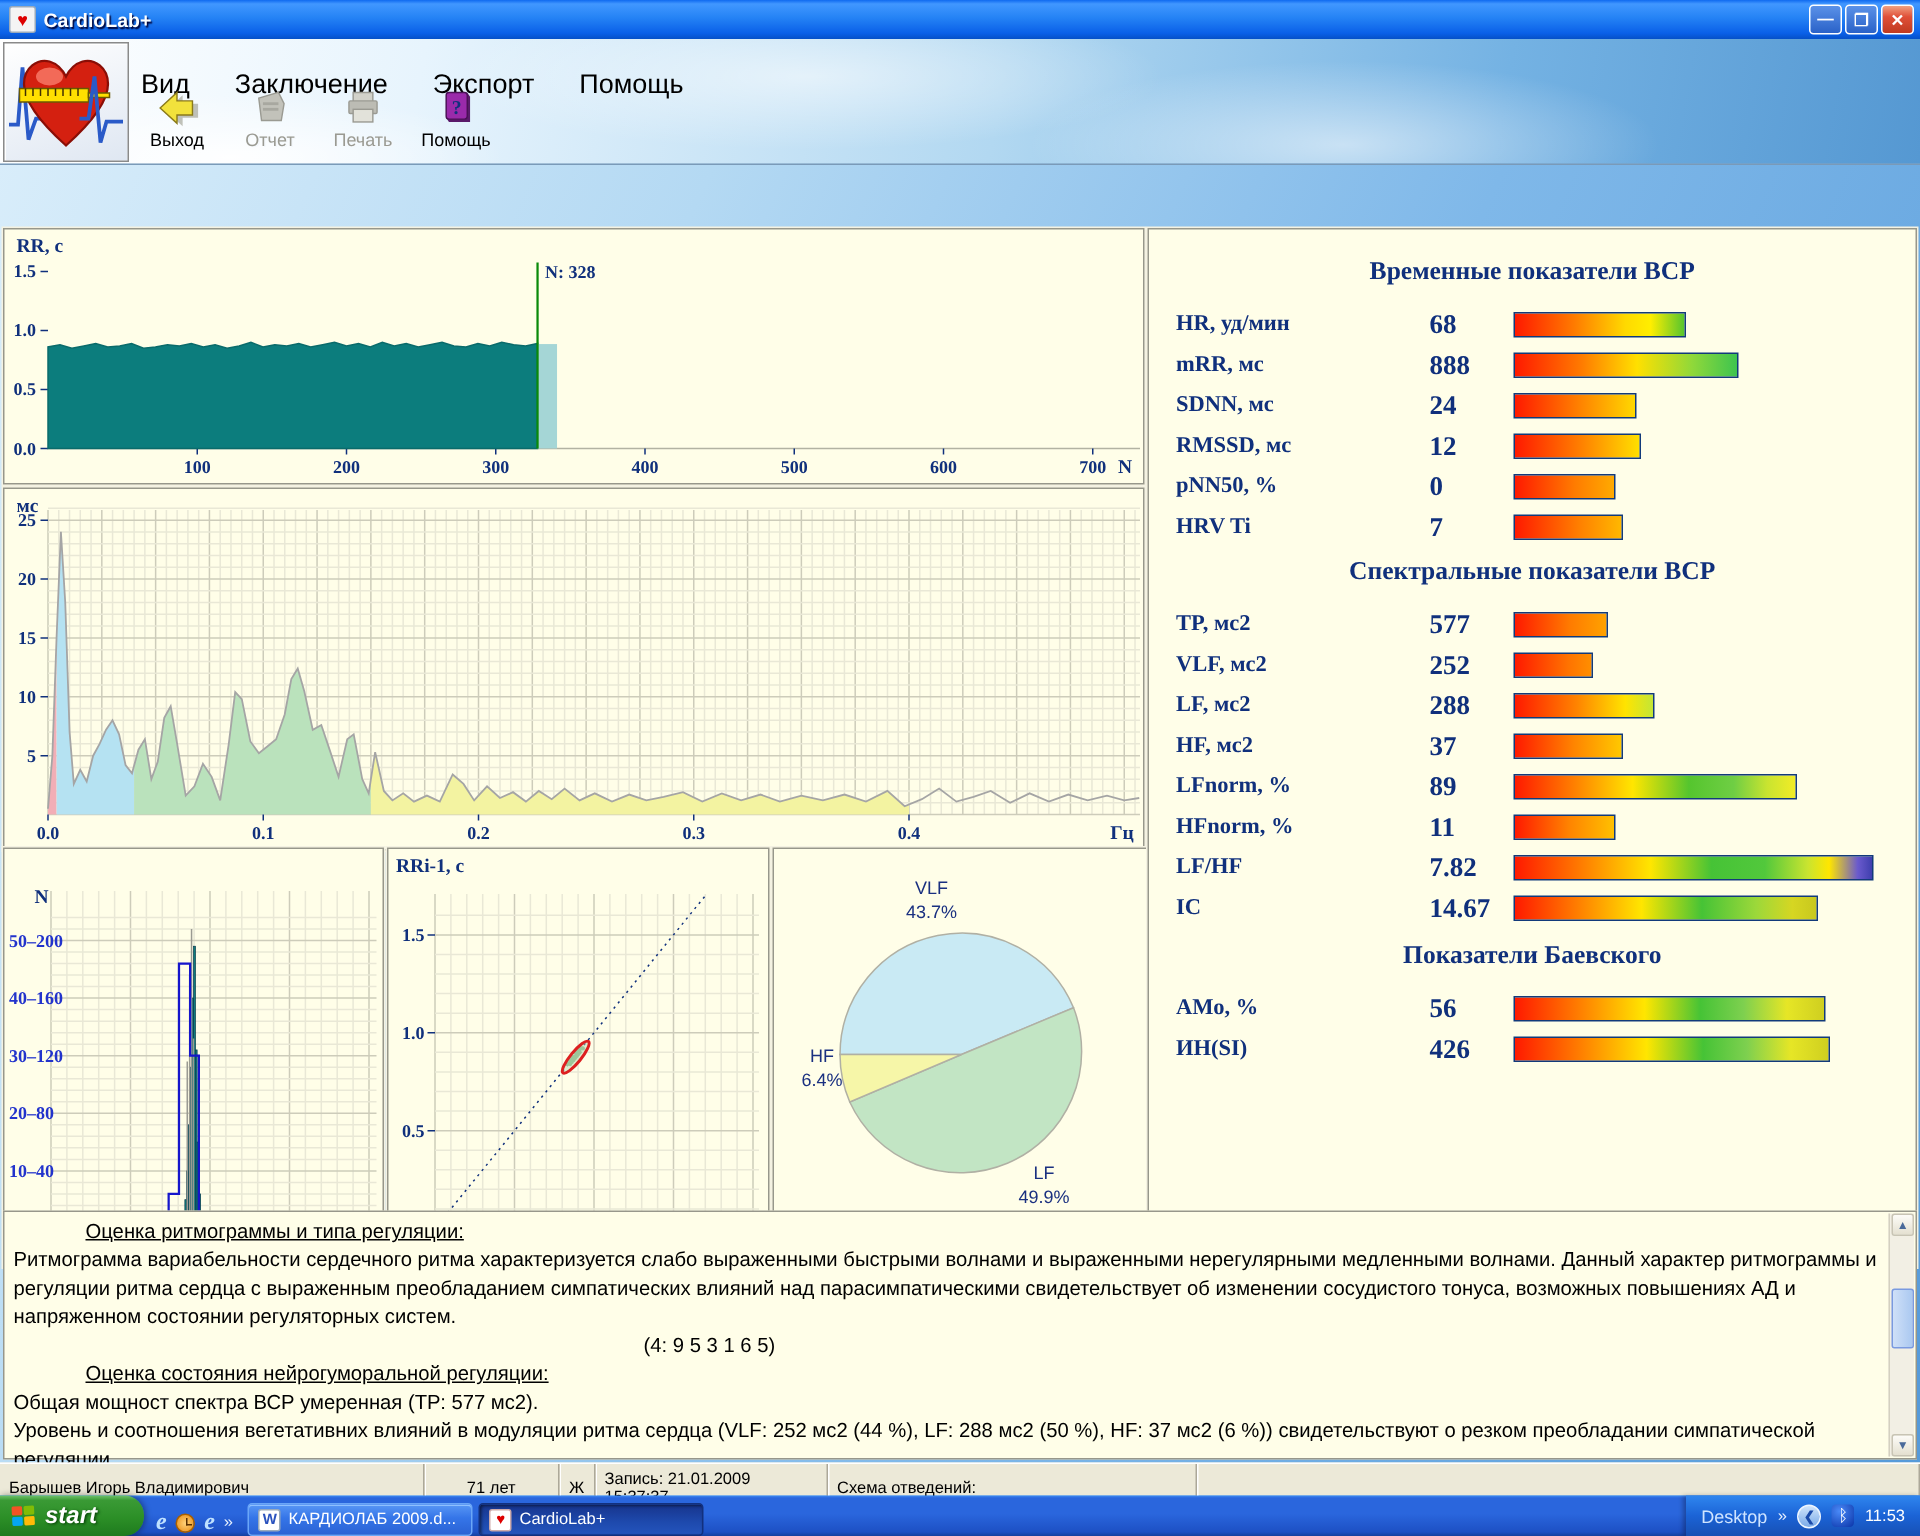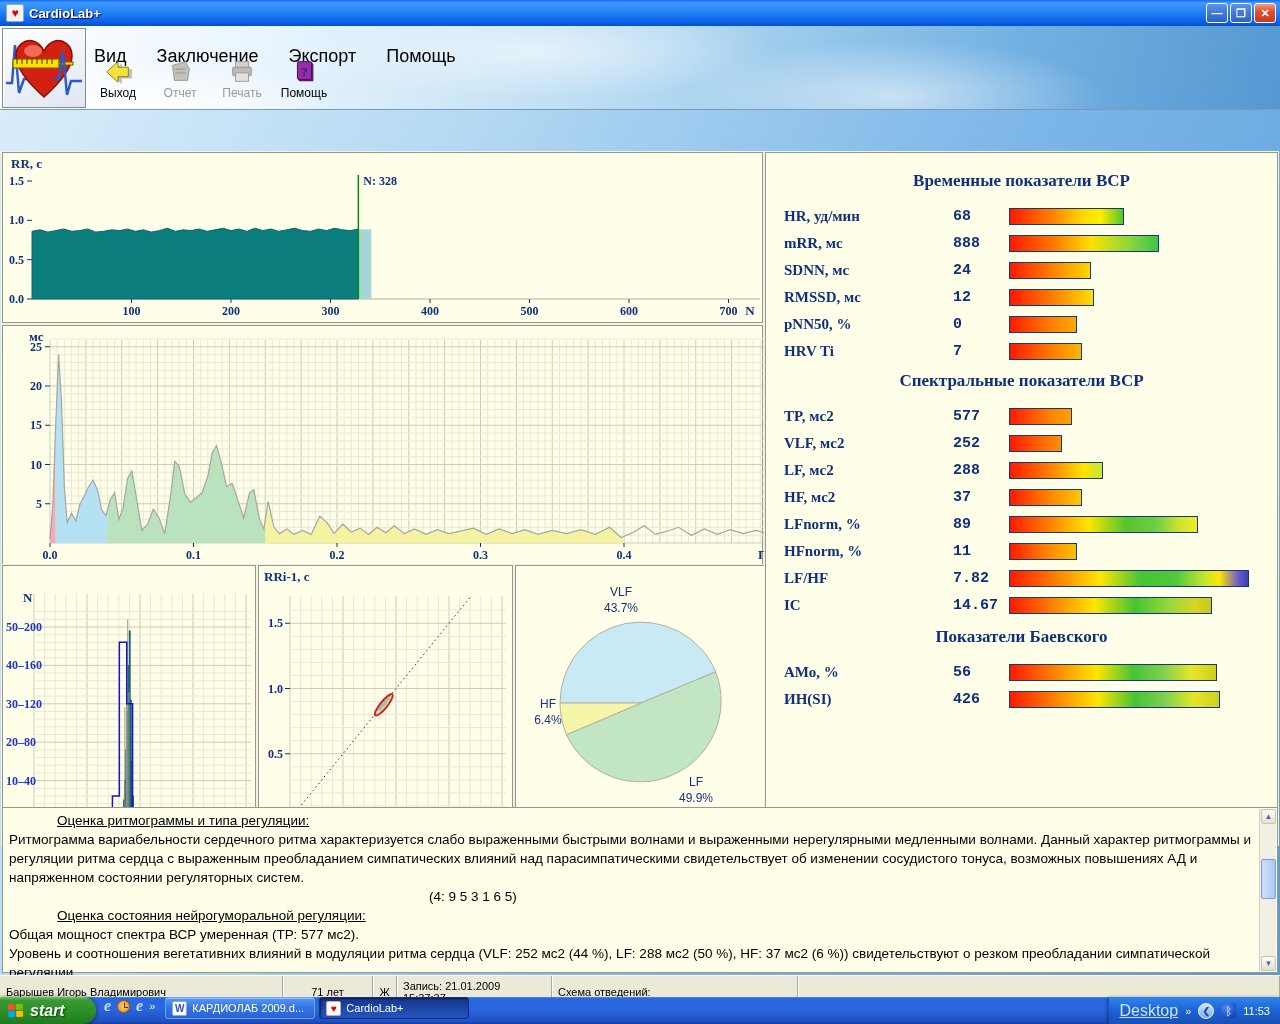--- a/index.html
+++ b/index.html
@@ -61,21 +61,21 @@
   svg text.axname { font-size:13px; font-weight:bold; }
   svg text.bluetick { fill:#2233cc; }
   svg text.pielab { font-family:"Liberation Sans",sans-serif; font-size:12px; fill:#1a3080; }
   
   .right-panel { padding-top:18px; }
   .sec-title { text-align:center; font-family:"Liberation Serif",serif; font-weight:bold; font-size:17px; color:#10307c; height:24px; margin-bottom:8px; }
   .sec-title.t2 { margin-top:6px; }
   .sec-title.t3 { margin-top:8px; }
   .mrow { height:27px; display:flex; align-items:center; }
   .mlabel { padding-left:18px; width:187px; font-family:"Liberation Serif",serif; font-weight:bold; font-size:15px; color:#10307c; }
-  .mvalue { width:56px; font-family:Liberation Mono, monospace; font-weight:bold; font-size:15px; color:#10307c; }
+  .mvalue { width:56px; font-family:Liberation Serif, serif; font-weight:bold; font-size:18px; color:#10307c; }
   .mbartrack { width:243px; height:17px; position:relative; }
   .mbar { position:absolute; left:0; top:0; height:17px; border:1px solid #123a7a; }
   
   .text-panel {
     position:absolute; left:2px; top:807px; width:1276px; height:166px;
     background:#fffee8; border:1px solid #97978b; font-size:13.5px; color:#000;
     padding:3px 24px 3px 6px; line-height:19px;
   }
   .text-panel .head { text-decoration:underline; text-indent:48px; }
   .text-panel .code { text-indent:420px; }
@@ -96,21 +96,21 @@
     position:absolute; left:0; top:975px; width:1280px; height:22px;
     background:#ece9d8; border-top:1px solid #fff; display:flex; align-items:stretch;
     font-size:11px; color:#000;
   }
   .scell { border-right:1px solid #aca899; box-shadow:1px 0 0 #fff; display:flex; align-items:center; padding:16px 6px; }
   .scell.center { justify-content:center; }
   
   .taskbar {
     position:absolute; left:0; top:997px; width:1280px; height:27px;
     background:linear-gradient(180deg,#3f8cf3 0%,#2a66dd 6%,#2a66dd 45%,#1d50c4 90%,#15409e 100%);
-    display:flex; align-items:flex-start; color:#fff;
+    display:flex; align-items:flex-end; color:#fff;
   }
   .startbtn {
     height:27px; width:96px; display:flex; align-items:center; gap:6px; padding-left:8px;
     background:linear-gradient(180deg,#6fc26a 0%,#3a9a35 12%,#2c8f27 55%,#1e7a1e 100%);
     border-radius:0 13px 13px 0; box-shadow:1px 0 4px rgba(0,0,0,.4);
     font-style:italic; font-weight:bold; font-size:16px; text-shadow:1px 1px 2px #064006;
   }
   .flag { width:16px; height:14px; display:grid; grid-template-columns:7px 7px; grid-template-rows:6px 6px; gap:1px; transform:rotate(-3deg); }
   .flag i { border-radius:1px; }
   .quicklaunch { display:flex; align-items:center; gap:6px; padding:0 8px; }
@@ -123,21 +123,21 @@
     height:22px; margin:0 2px; padding:0 8px 0 6px; min-width:150px; max-width:165px;
     display:flex; align-items:center; gap:5px; border-radius:3px; font-size:11px; white-space:nowrap; overflow:hidden;
     background:linear-gradient(180deg,#5897f5,#3575e8 45%,#2a62d4); border:1px solid #6aa6f8; box-shadow:inset 0 1px 0 #8ec0ff;
   }
   .taskbtn.active { background:linear-gradient(180deg,#17348c,#1e4aae 60%,#2454bc); border:1px solid #12307e; box-shadow:inset 1px 1px 2px rgba(0,0,0,.5); }
   .ticon16 { width:15px; height:15px; background:#fff; border-radius:2px; font-size:10px; font-weight:bold; display:flex; align-items:center; justify-content:center; flex:none; }
   .ticon16.word { color:#2a52be; border:1px solid #9ab; }
   .ticon16.heart { color:#d00; border:1px solid #caa; }
   .tray { margin-left:auto; display:flex; align-items:center; gap:7px; padding-right:10px; height:27px;
     background:linear-gradient(180deg,#2f86ef 0%,#1b63d6 50%,#1750b4 100%); box-shadow:-2px 0 3px rgba(0,0,20,.3); padding-left:10px; }
-  .desktop-lab { color:#cfe4ff; font-size:16px;text-decoration:underline; }
+  .desktop-lab { color:#cfe4ff; font-size:12px; }
   .tray-circle { width:16px; height:16px; border-radius:50%; background:linear-gradient(180deg,#cfe4fb,#7aaae8); border:1px solid #eef6ff; color:#1a4aaa; font-size:9px; font-weight:bold; display:flex; align-items:center; justify-content:center; }
   .bt-icon { width:15px; height:15px; border-radius:3px; background:radial-gradient(circle at 35% 30%,#4a8af8,#0a34a8); color:#fff; font-size:11px; display:flex; align-items:center; justify-content:center; }
   .tray-time { font-size:11px; color:#fff; }
 </style>
 </head>
 <body>
 
 <div class="titlebar">
   <div class="appicon">♥</div>
   <div class="title">CardioLab+</div>
@@ -236,21 +236,21 @@
       <text x="626" y="162" class="tick" text-anchor="middle">600</text>
       <line x1="725.5" y1="146" x2="725.5" y2="150" stroke="#10307c"></line>
       <text x="725.5" y="162" class="tick" text-anchor="middle">700</text>
       <text x="747" y="162" class="axname" text-anchor="middle">N</text>
       <path d="M29,78.3438 L29.0,78.3 L37.0,76.8 L44.9,79.1 L52.9,77.6 L60.8,76.0 L68.8,78.3 L76.8,77.6 L84.7,76.0 L92.7,79.1 L100.6,78.3 L108.6,76.8 L116.6,77.6 L124.5,76.0 L132.5,78.3 L140.4,76.8 L148.4,79.1 L156.4,77.6 L164.3,75.2 L172.3,78.3 L180.2,76.8 L188.2,77.6 L196.2,76.0 L204.1,78.3 L212.1,76.8 L220.0,75.2 L228.0,77.6 L236.0,76.0 L243.9,78.3 L251.9,75.2 L259.8,77.6 L267.8,76.0 L275.8,78.3 L283.7,76.8 L291.7,75.2 L299.6,77.6 L307.6,78.3 L315.6,76.0 L323.5,77.6 L331.5,75.2 L339.4,76.8 L347.4,77.6 L355.4,76.0 L355.36,146 L29,146 Z" fill="#0c7d7d" stroke="#0a6b6b"></path>
       <rect x="355.36" y="76.37705" width="13" height="69.62295" fill="#a5d6d6"></rect>
       <line x1="355.36" y1="22" x2="355.36" y2="146" stroke="#0a8a0a" stroke-width="1.5"></line>
       <text x="360.36" y="32" class="tick">N: 328</text>
     </svg>
 </div>
-<div class="panel" style="left:2px; top:285px; width:761px; height:242px;padding-left:18px;">
+<div class="panel" style="left:2px; top:285px; width:761px; height:242px;">
   <svg width="759" height="236" viewBox="0 0 759 236">
       <line x1="29" y1="14" x2="29" y2="217" stroke="#cdccba"></line>
       <line x1="36.175" y1="14" x2="36.175" y2="217" stroke="#e9e8d6"></line>
       <line x1="43.35" y1="14" x2="43.35" y2="217" stroke="#e9e8d6"></line>
       <line x1="50.525" y1="14" x2="50.525" y2="217" stroke="#e9e8d6"></line>
       <line x1="57.7" y1="14" x2="57.7" y2="217" stroke="#e9e8d6"></line>
       <line x1="64.875" y1="14" x2="64.875" y2="217" stroke="#cdccba"></line>
       <line x1="72.05000000000001" y1="14" x2="72.05000000000001" y2="217" stroke="#e9e8d6"></line>
       <line x1="79.225" y1="14" x2="79.225" y2="217" stroke="#e9e8d6"></line>
       <line x1="86.4" y1="14" x2="86.4" y2="217" stroke="#e9e8d6"></line>

